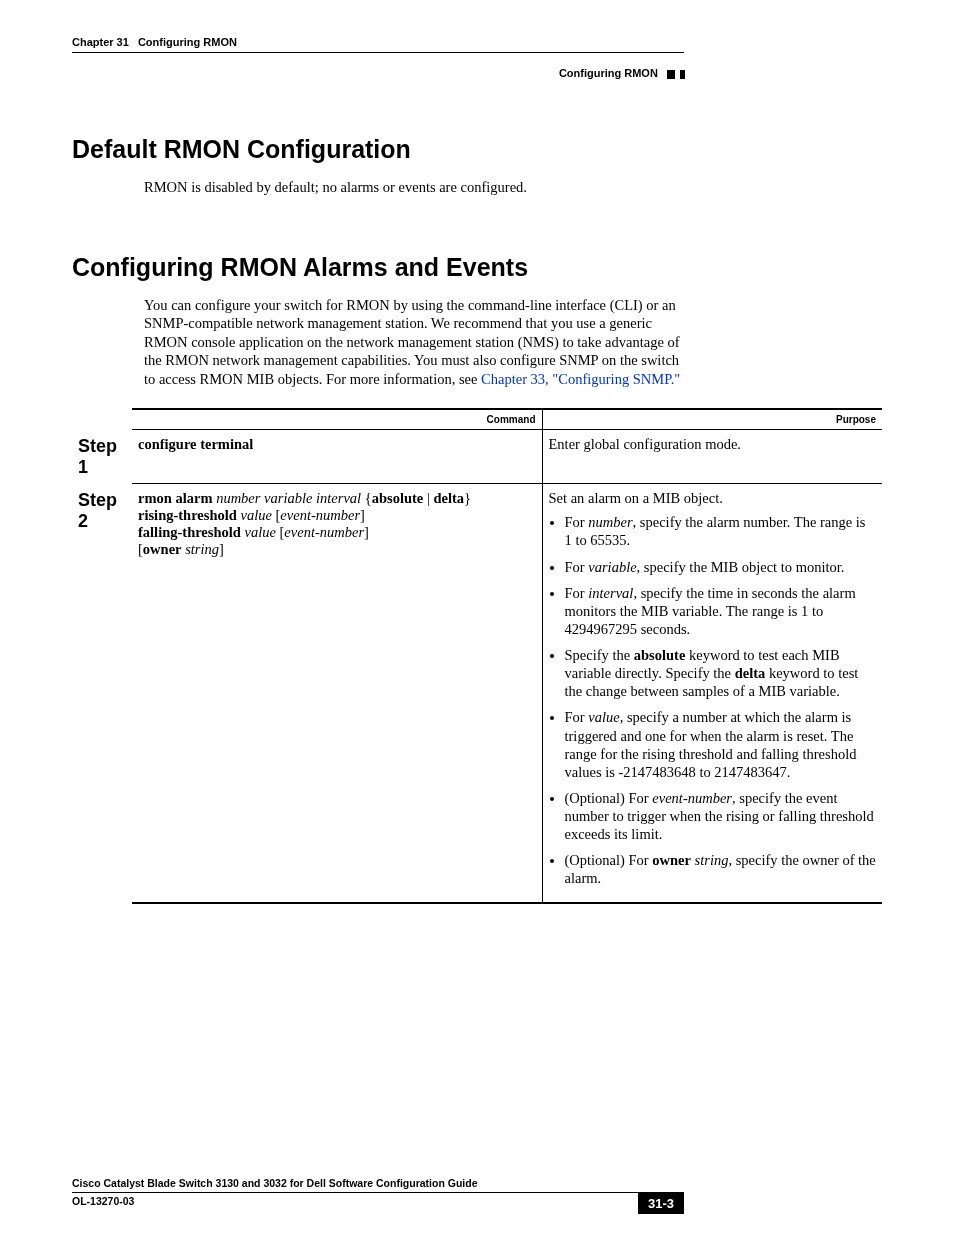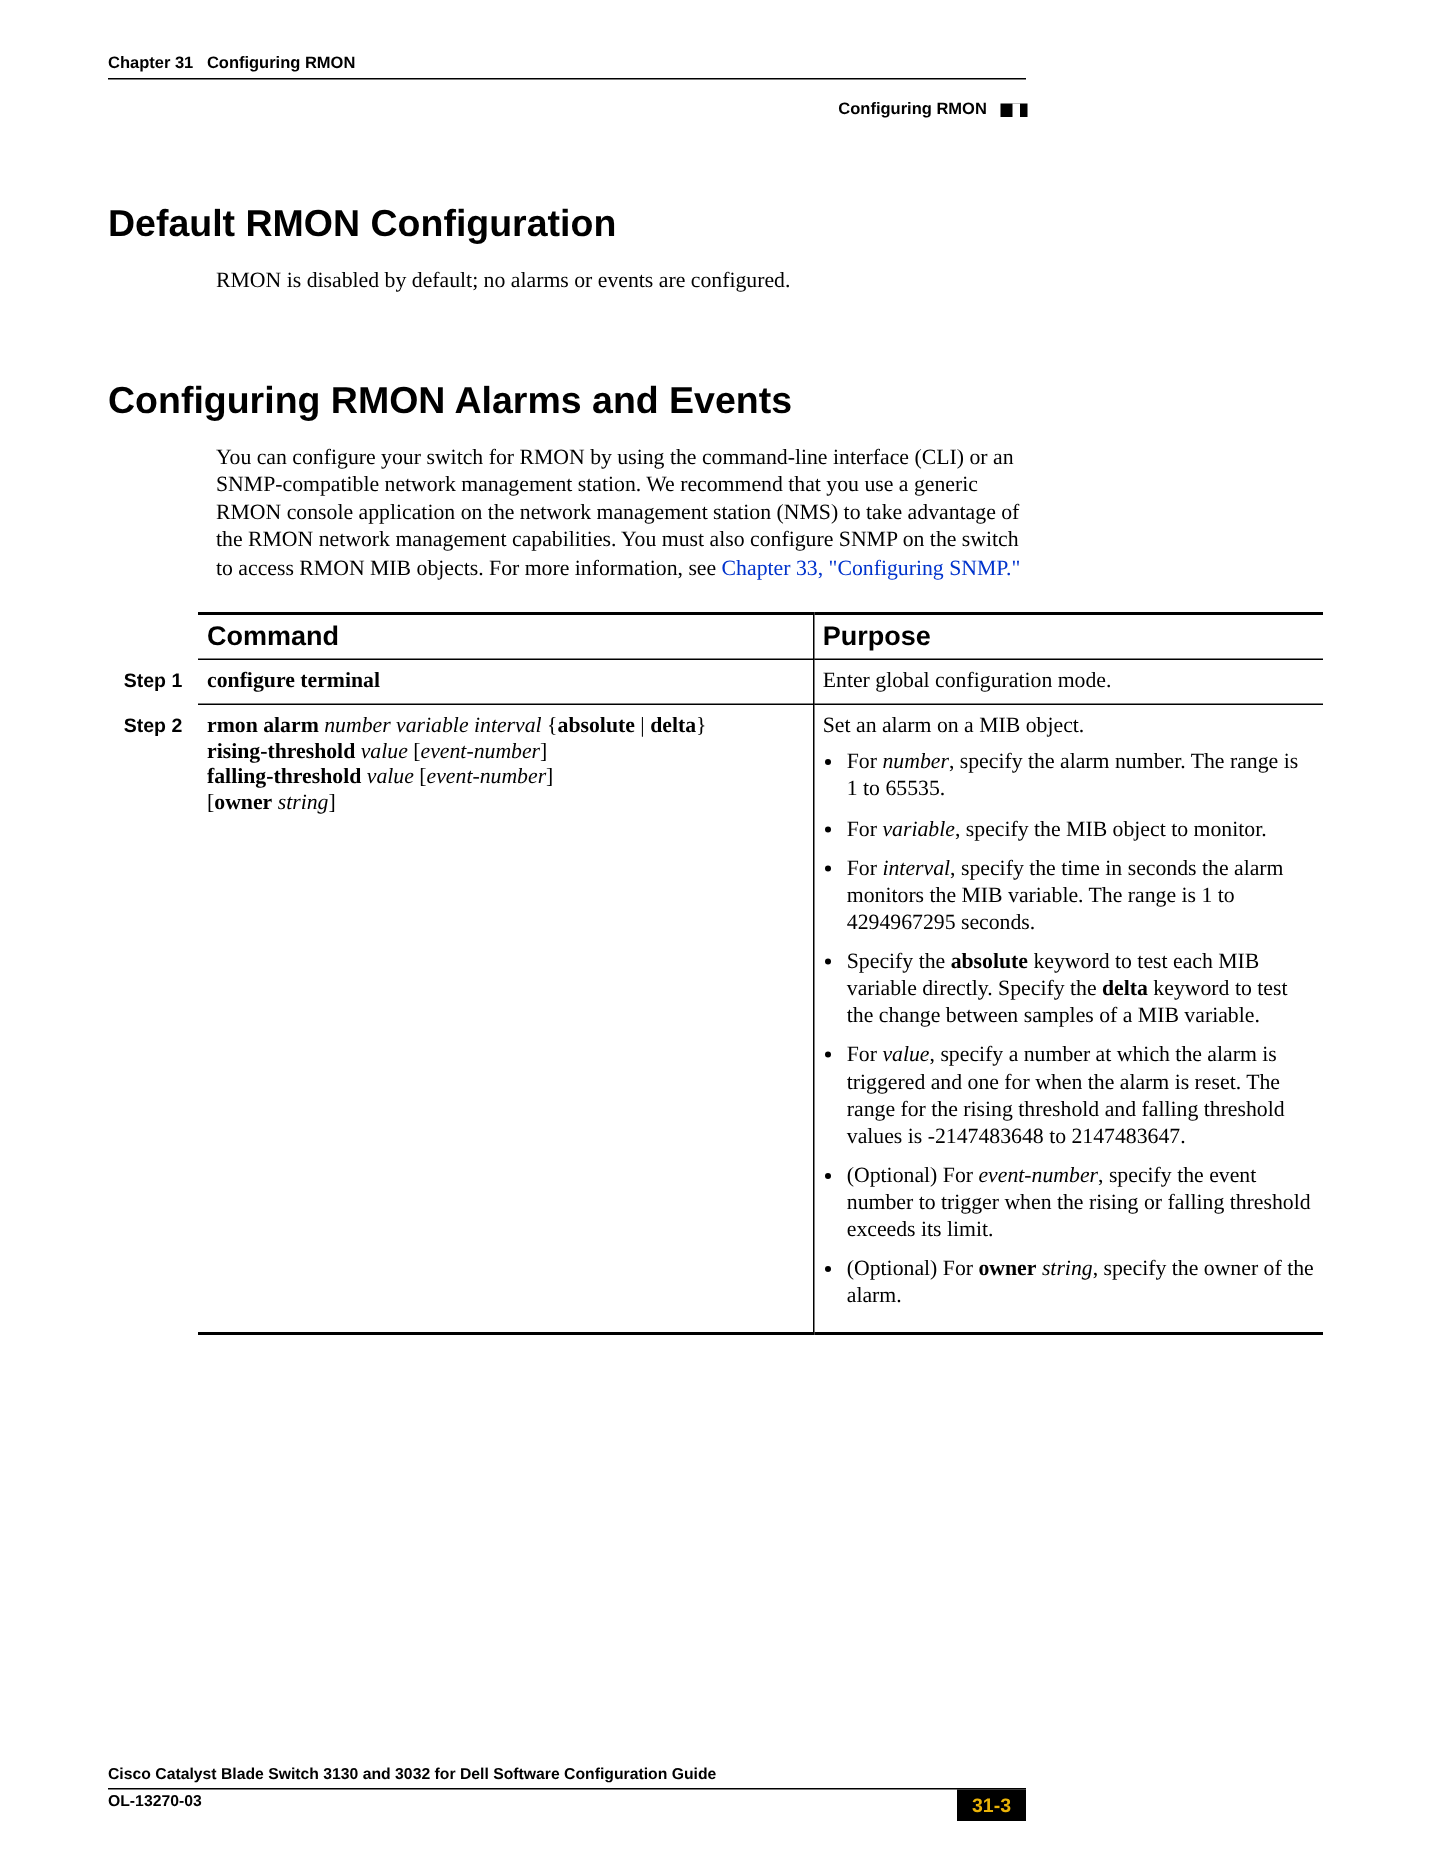--- a/index.html
+++ b/index.html
@@ -74,37 +74,36 @@
     margin-left: 0px;
     width: 810px;
     font-size: 14.5px;
   }
   table.steps col.stepcol { width: 60px; }
   table.steps col.cmdcol  { width: 410px; }
   table.steps col.purcol  { width: 340px; }
   table.steps th {
     font-family: Arial, Helvetica, sans-serif;
     font-weight: bold;
-    font-size: 18px;
-    text-align: left;
+    font-size: 10px;
+    text-align: right;
     padding: 4px 6px;
     border-top: 2px solid #000;
     border-bottom: 1px solid #000;
   }
   table.steps th.sep-r { border-right: 1px solid #000; }
   table.steps td {
     vertical-align: top;
     padding: 6px 6px;
   }
   table.steps td.stepcell {
     font-family: Arial, Helvetica, sans-serif;
     font-weight: bold;
-    font-size: 13px;
+    font-size: 18px;
     border: none;
-    text-align: center;
   }
   table.steps td.cmdcell {
     border-top: none;
     border-right: 1px solid #000;
     border-bottom: 1px solid #000;
     font-family: Liberation Serif, serif;
   }
   table.steps td.purcell {
     border-top: none;
     border-bottom: 1px solid #000;
@@ -137,21 +136,21 @@
     position: relative;
     margin-top: 2px;
   }
   .page-footer .doc-id {
     font-weight: bold;
   }
   .page-footer .pagenum-box {
     position: absolute;
     right: 0px; top: -2px;
     background: #000;
-    color: #eab308;
+    color: #ffffff;
     font-weight: bold;
     padding: 3px 10px;
     font-size: 13px;
     font-family: Arial, Helvetica, sans-serif;
   }
   .bold { font-weight: bold; }
   .ital { font-style: italic; }
 </style>
 </head>
 <body>

